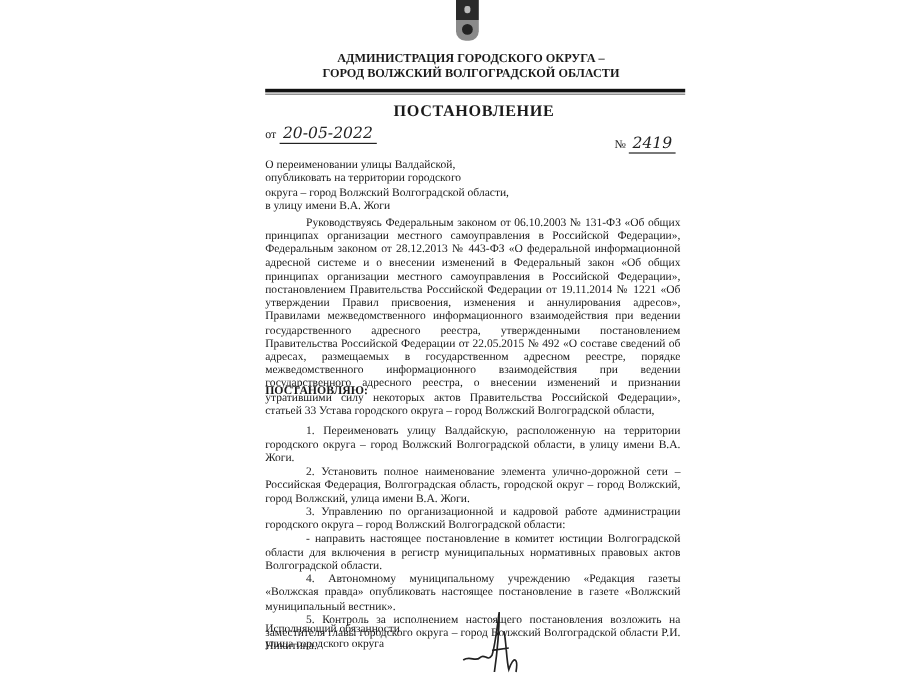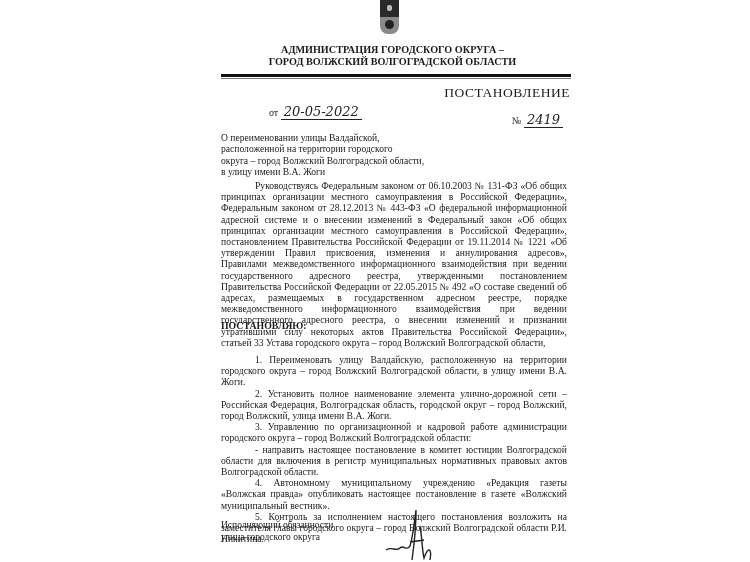--- a/index.html
+++ b/index.html
@@ -10,23 +10,23 @@
              background: linear-gradient(#2a2a2a 0 50%, #8a8a8a 50% 100%);
              border-radius: 0 0 8px 8px; }
     .crest .sun { position: absolute; left: 5px; top: 20px; width: 9px; height: 9px; border-radius: 50%; background: #222; }
     .crest .mark { position: absolute; left: 7px; top: 5px; width: 5px; height: 6px; background: #bbb; border-radius: 2px; }
     .org { position: absolute; left: 220px; width: 345px; text-align: center; font-weight: bold;
            font-size: 10.2px; line-height: 12px; }
     .org1 { top: 44px; }
     .org2 { top: 56px; }
     .rule { position: absolute; left: 221px; width: 350px; top: 74px; height: 3px; background: #111; }
     .rule2 { position: absolute; left: 221px; width: 350px; top: 78px; height: 1px; background: #777; }
-    .title { position: absolute; left: 220px; width: 350px; top: 85px; text-align: right;
-             font-weight: normal; font-size: 13.5px; letter-spacing: 0.5px; }
-    .date-row { position: absolute; left: 221px; top: 104px; font-size: 10px; margin-left: 48px; }
+    .title { position: absolute; left: 220px; width: 350px; top: 85px; text-align: center;
+             font-weight: bold; font-size: 13.5px; letter-spacing: 0.5px; }
+    .date-row { position: absolute; left: 221px; top: 104px; font-size: 10px; }
     .hand { font-family: "DejaVu Serif", serif; font-style: italic; font-size: 13px; color: #222;
             border-bottom: 1px solid #222; padding: 0 3px; }
     .num-row { position: absolute; left: 512px; top: 112px; font-size: 10px; }
     .subject { position: absolute; left: 221px; top: 132px; font-size: 9.6px; line-height: 11.4px; width: 220px; }
     .text { position: absolute; left: 221px; width: 346px; font-size: 9.6px; line-height: 11.2px; text-align: justify; }
     .text p { margin: 0; text-indent: 34px; }
     .preamble { top: 180px; }
     .resolve { position: absolute; left: 221px; top: 320px; font-weight: bold; font-size: 9.8px; }
     .items { top: 342px; margin-top: 12px; }
     .sig-left { position: absolute; left: 221px; top: 519px; font-size: 9.5px; line-height: 12px; }
@@ -53,21 +53,21 @@
     <span>от</span>
     <span class="hand">20-05-2022</span>
   </div>
   <div class="num-row">
     <span>№</span>
     <span class="hand">2419</span>
   </div>
 
   <div class="subject">
     <div>О переименовании улицы Валдайской,</div>
-    <div>расположенной на территории городского</div>
+    <div>опубликовать на территории городского</div>
     <div>округа – город Волжский Волгоградской области,</div>
     <div>в улицу имени В.А. Жоги</div>
   </div>
 
   <div class="text preamble">
     <p>Руководствуясь Федеральным законом от 06.10.2003 № 131-ФЗ «Об общих принципах организации местного самоуправления в Российской Федерации», Федеральным законом от 28.12.2013 № 443-ФЗ «О федеральной информационной адресной системе и о внесении изменений в Федеральный закон «Об общих принципах организации местного самоуправления в Российской Федерации», постановлением Правительства Российской Федерации от 19.11.2014 № 1221 «Об утверждении Правил присвоения, изменения и аннулирования адресов», Правилами межведомственного информационного взаимодействия при ведении государственного адресного реестра, утвержденными постановлением Правительства Российской Федерации от 22.05.2015 № 492 «О составе сведений об адресах, размещаемых в государственном адресном реестре, порядке межведомственного информационного взаимодействия при ведении государственного адресного реестра, о внесении изменений и признании утратившими силу некоторых актов Правительства Российской Федерации», статьей 33 Устава городского округа – город Волжский Волгоградской области,</p>
   </div>
 
   <div class="resolve">ПОСТАНОВЛЯЮ:</div>
 

